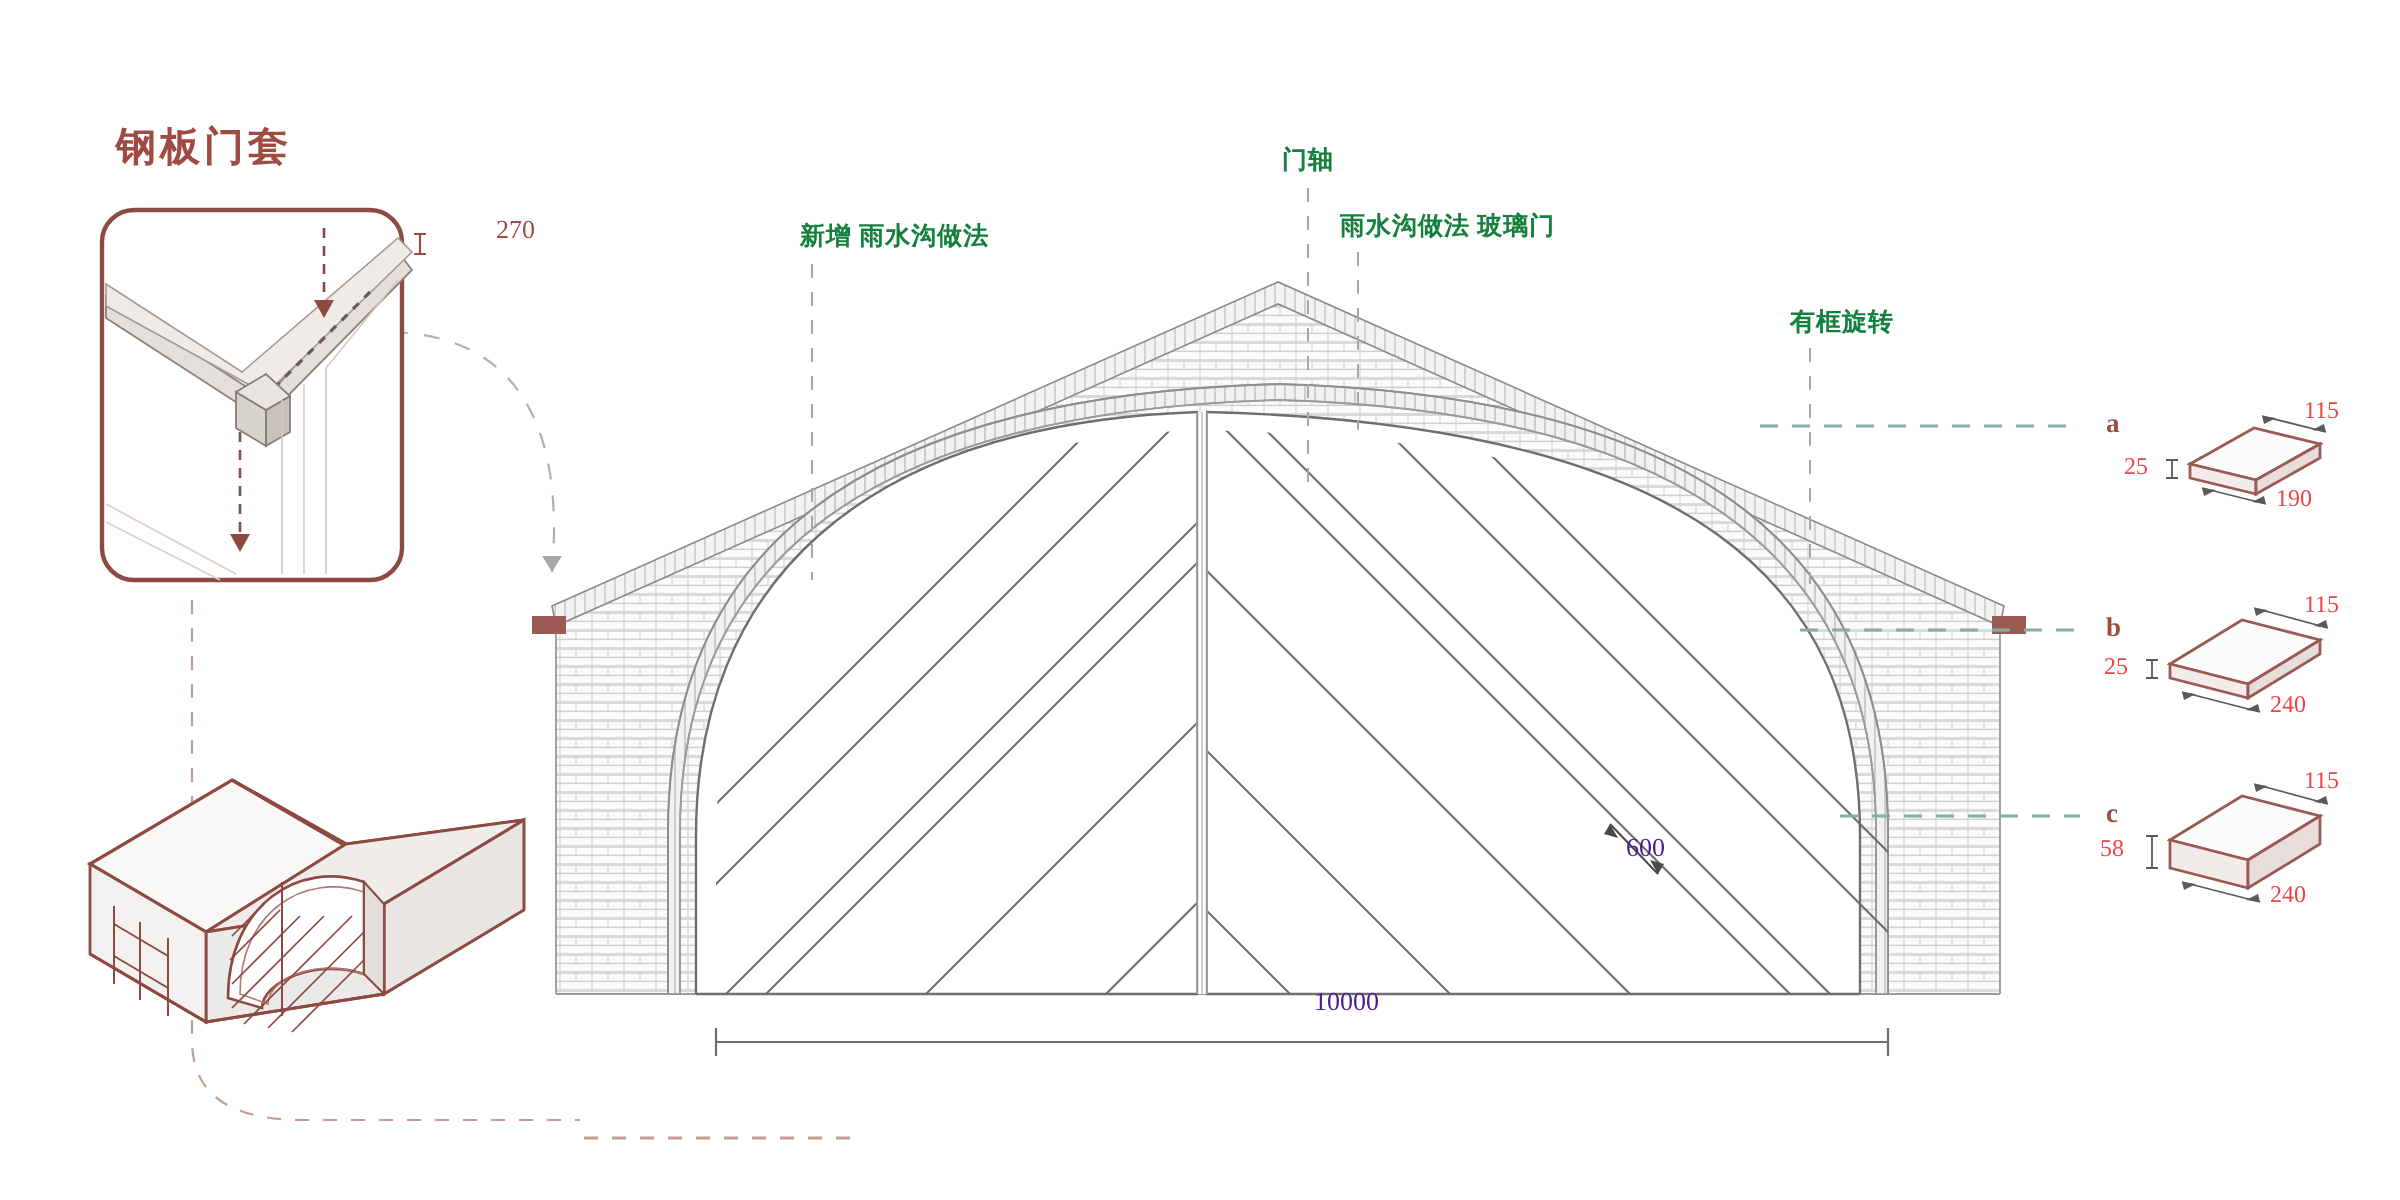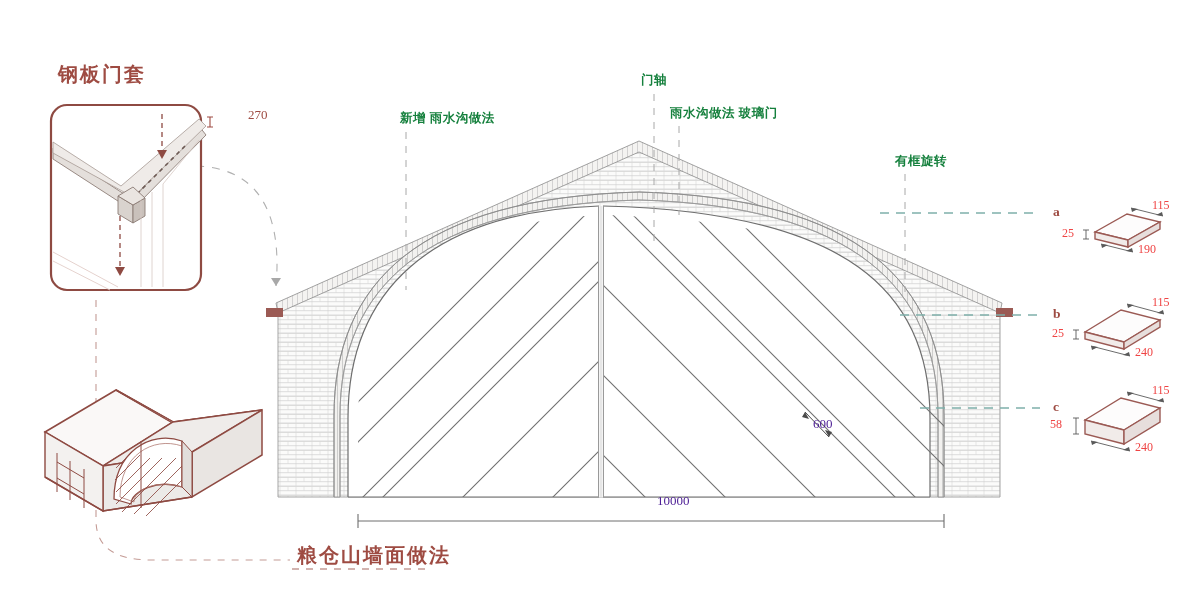--- a/index.html
+++ b/index.html
@@ -317,15 +317,14 @@
   <div class="lbl lbl-brickdim" style="left:1062px;top:227px;">25</div>
 
   <div class="lbl lbl-brickdim" style="left:1152px;top:296px;">115</div>
   <div class="lbl lbl-brickdim" style="left:1135px;top:346px;">240</div>
   <div class="lbl lbl-brickdim" style="left:1052px;top:327px;">25</div>
 
   <div class="lbl lbl-brickdim" style="left:1152px;top:384px;">115</div>
   <div class="lbl lbl-brickdim" style="left:1135px;top:441px;">240</div>
   <div class="lbl lbl-brickdim" style="left:1050px;top:418px;">58</div>
 
-  <div class="lbl lbl-title-red" style="left:297px;top:545px;">粮仓山墙面做法</div>
 
 </div>
 
 </body></html>

